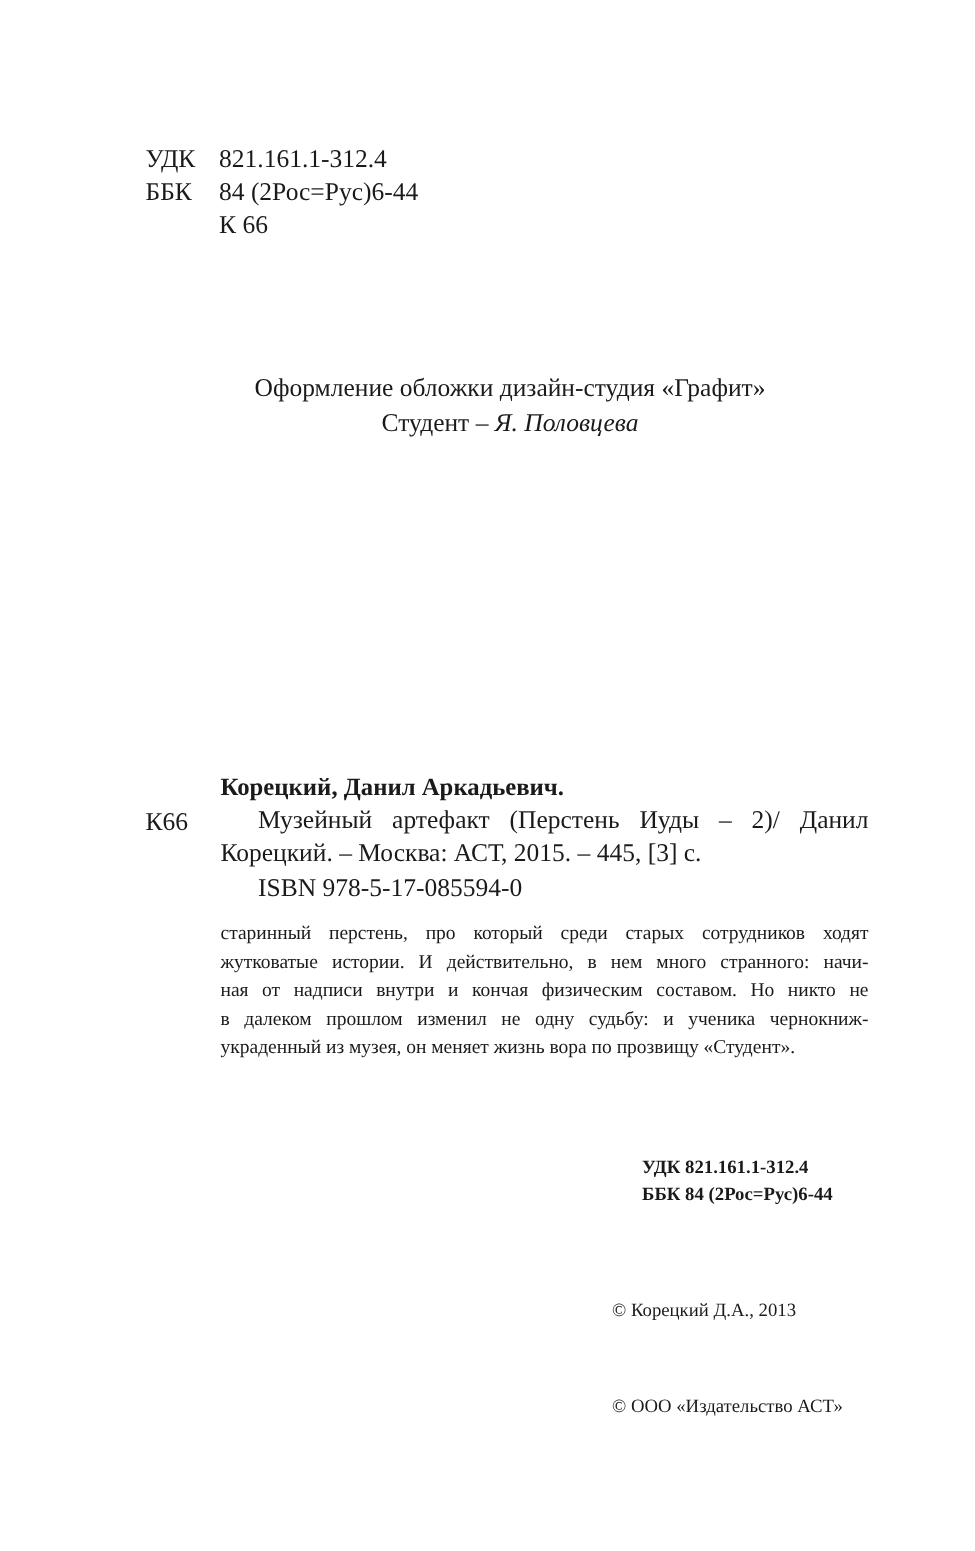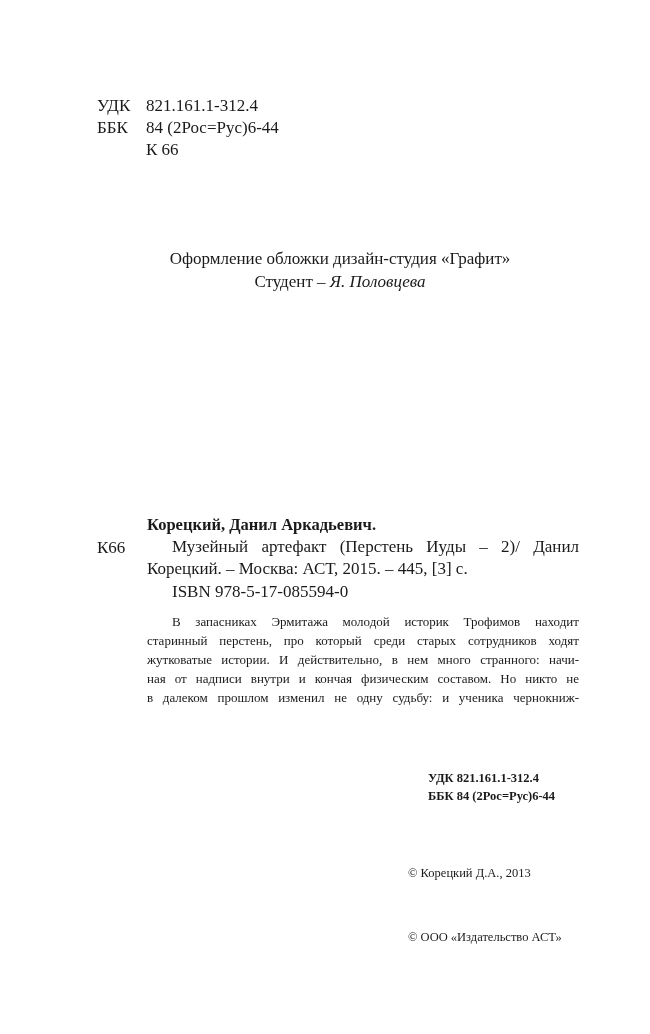--- a/index.html
+++ b/index.html
@@ -68,24 +68,24 @@
 <div class="credits" style="top:270px;">
   <span>Студент – </span><span class="italic">Я. Половцева</span>
 </div>
 
 <div class="abs bib-author">Корецкий, Данил Аркадьевич.</div>
 <div class="abs bib-code">К66</div>
 <div class="bib-desc">Музейный артефакт (Перстень Иуды – 2)/ Данил Корецкий. – Москва: АСТ, 2015. – 445, [3] с.</div>
 <div class="abs bib-isbn">ISBN 978-5-17-085594-0</div>
 
 <div class="annotation">
-  <span class="line first">В запасниках Эрмитажа молодой историк Трофимов находит</span>
   <span class="line">старинный перстень, про который среди старых сотрудников ходят</span>
   <span class="line">жутковатые истории. И действительно, в нем много странного: начи-</span>
   <span class="line">ная от надписи внутри и кончая физическим составом. Но никто не</span>
   <span class="line">в далеком прошлом изменил не одну судьбу: и ученика чернокниж-</span>
+  <span class="line last">украденный из музея, он меняет жизнь вора по прозвищу «Студент».</span>
 </div>
 
 <div class="abs codes-bold" style="top:769px;">УДК 821.161.1-312.4</div>
 <div class="abs codes-bold" style="top:787px;">ББК 84 (2Рос=Рус)6-44</div>
 
 <div class="abs copyright" style="top:864px;">© Корецкий Д.А., 2013</div>
 <div class="abs copyright" style="top:928px;">© ООО «Издательство АСТ»</div>
 
 </body></html>

